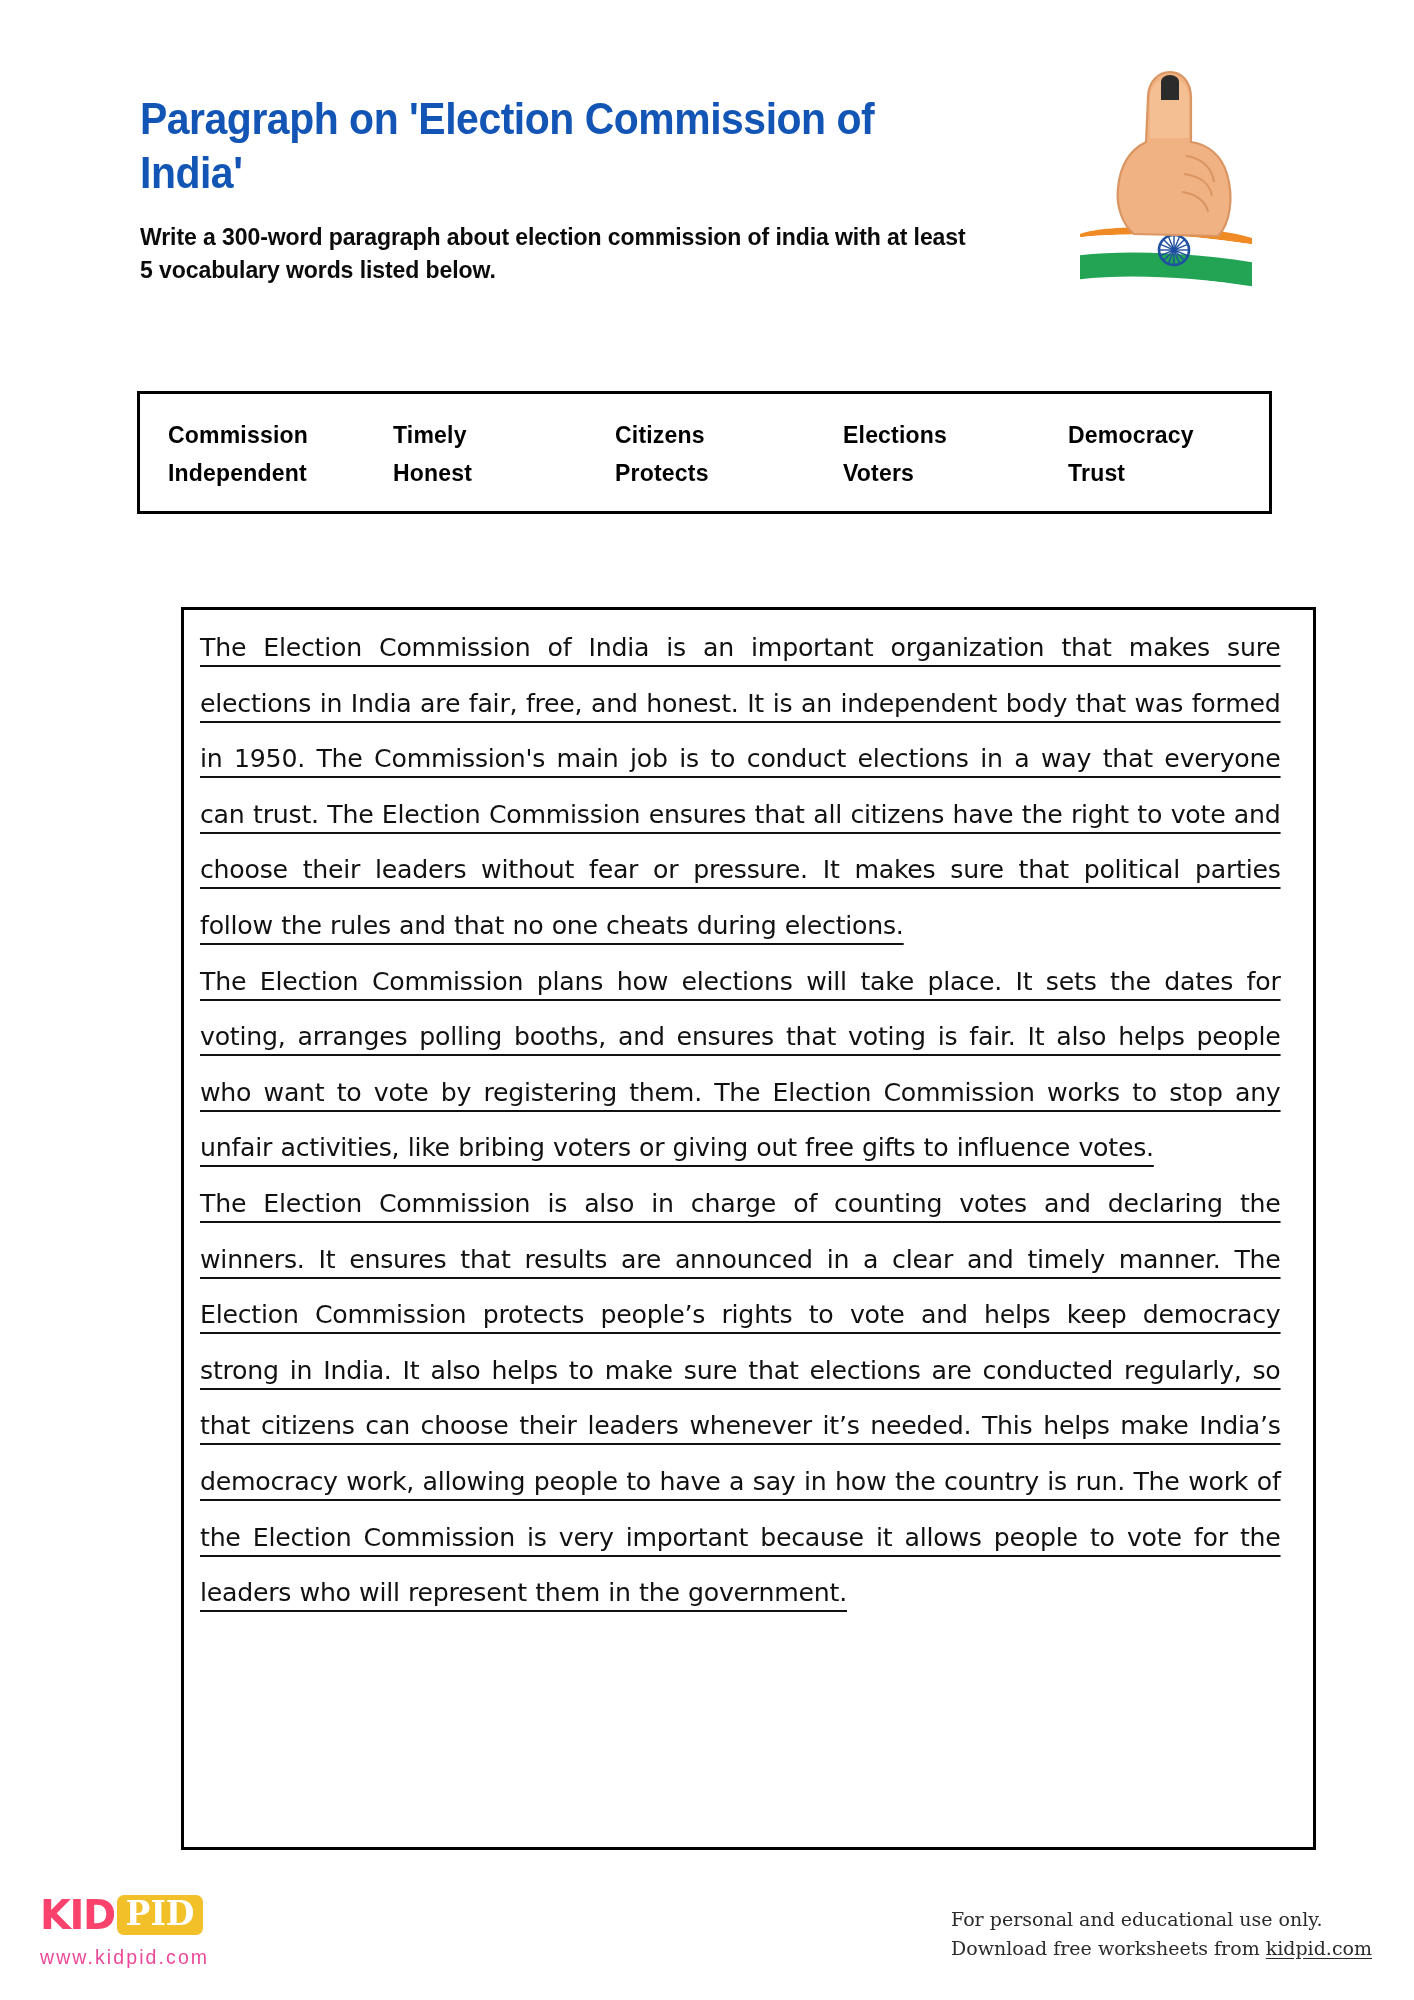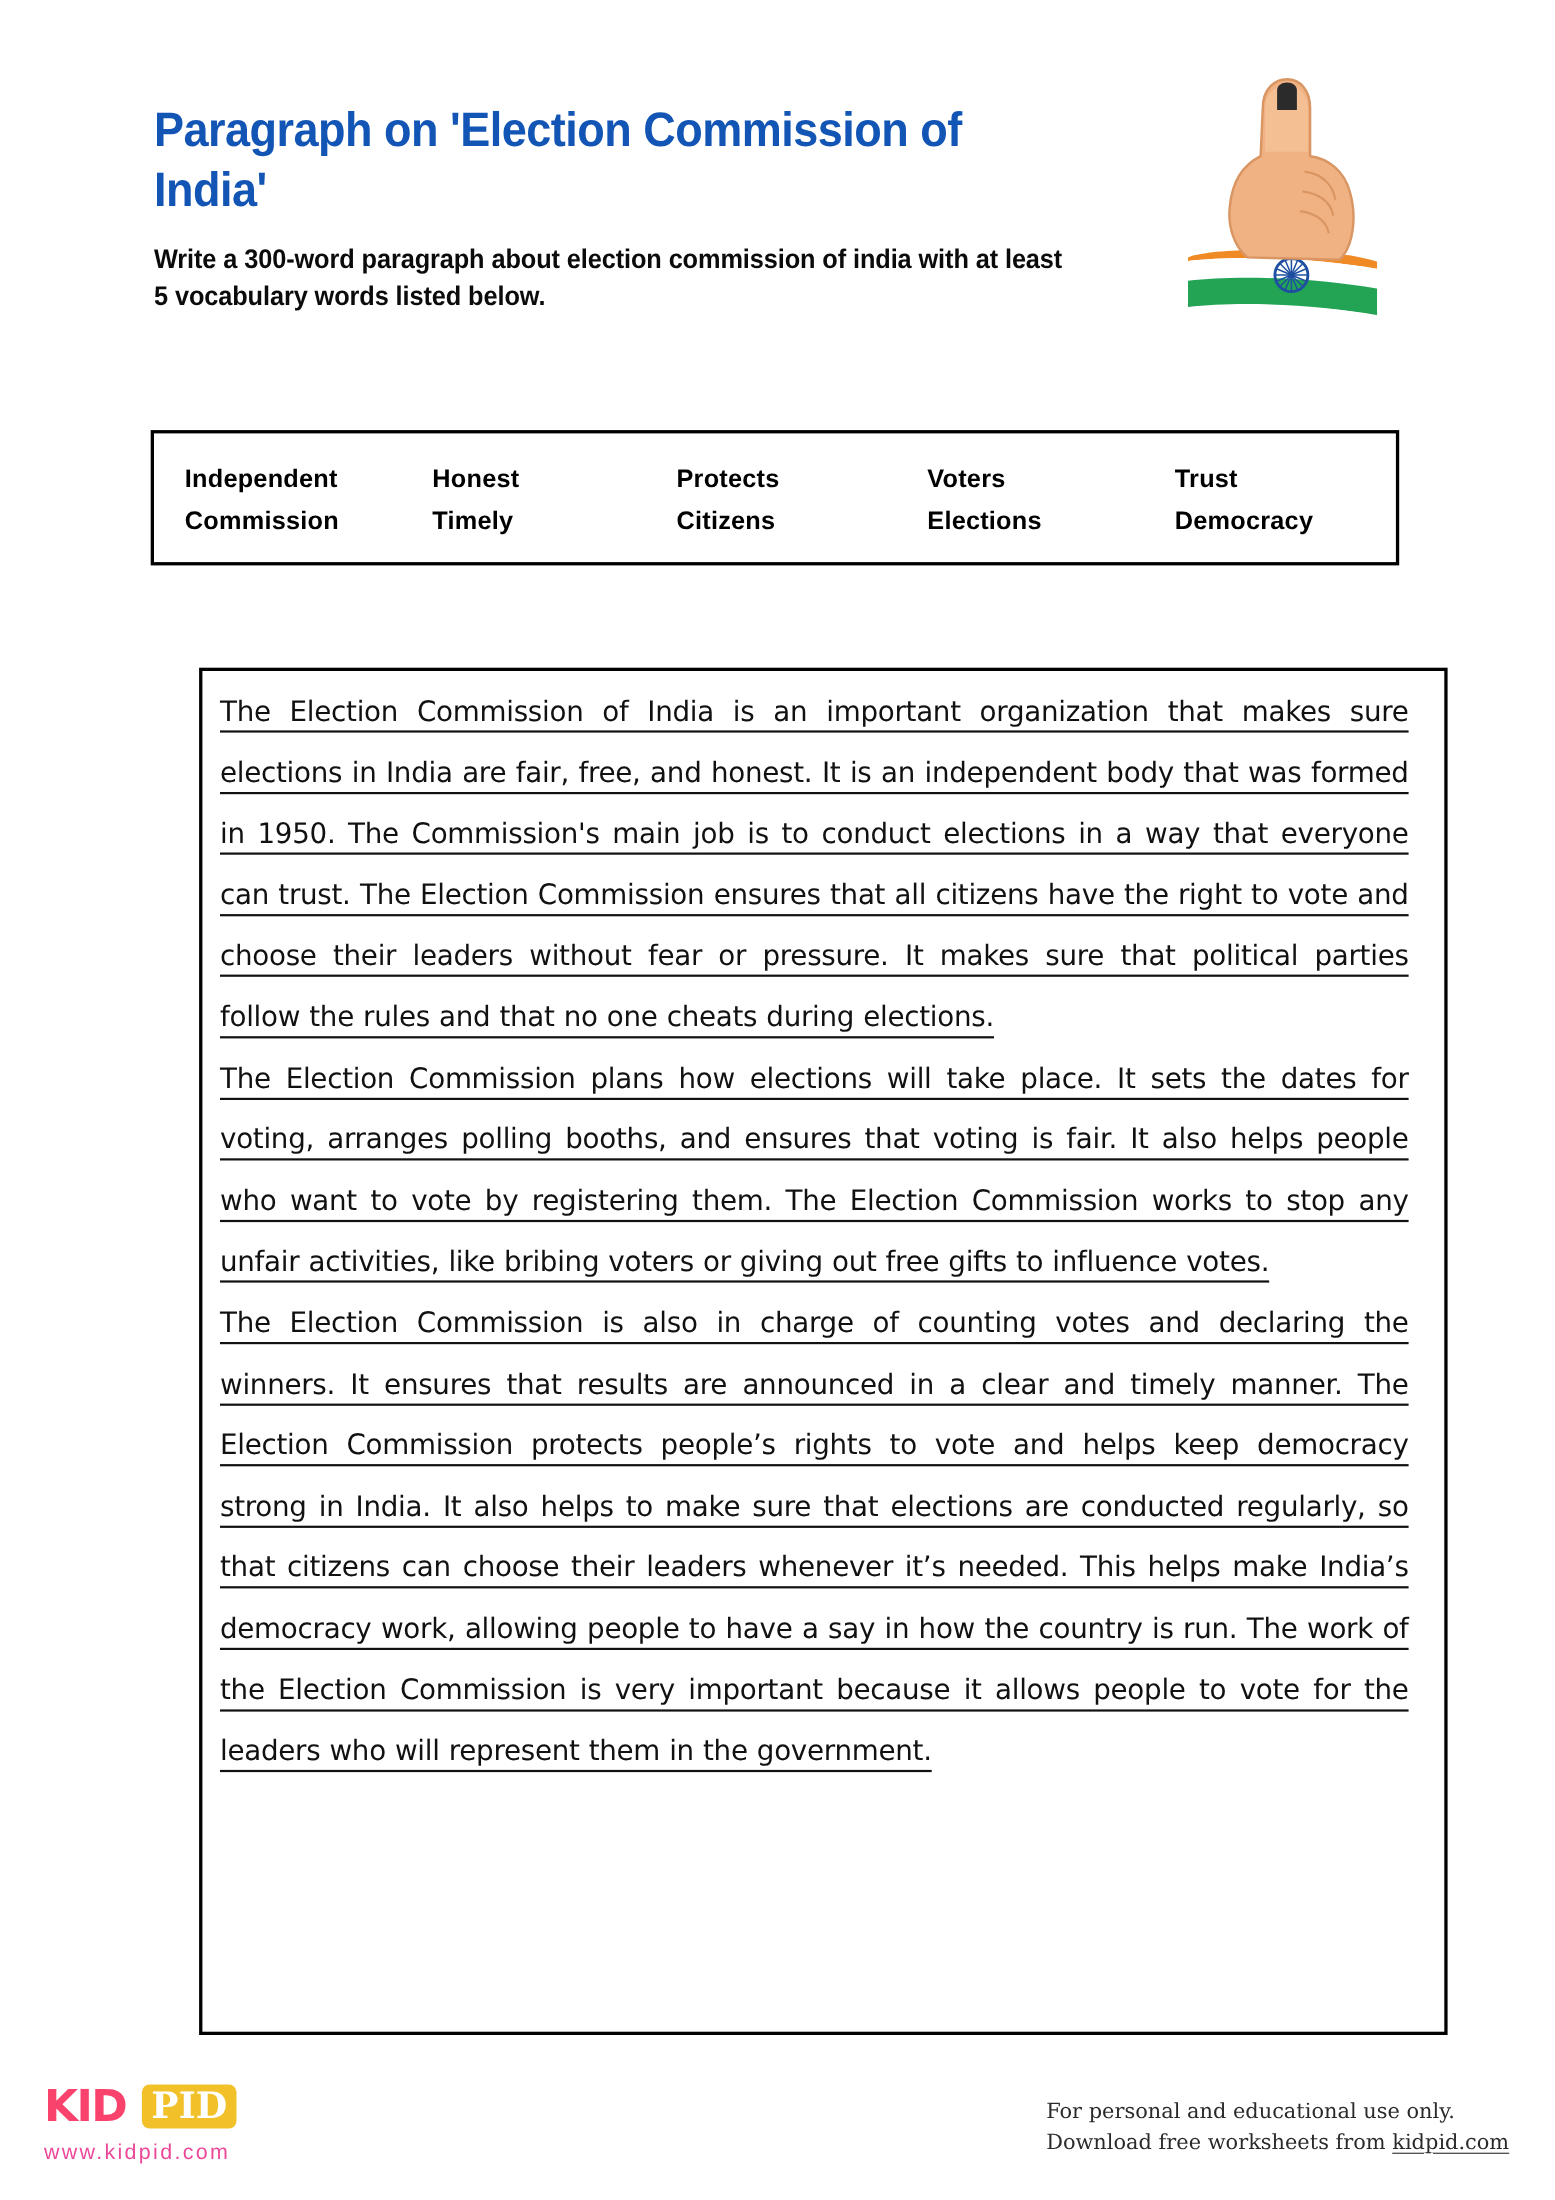--- a/index.html
+++ b/index.html
@@ -148,21 +148,21 @@
 
   .logo-pid {
     background: #f2c12a;
     color: #ffffff;
     font-size: 33px;
     font-weight: 700;
     font-family: "DejaVu Serif", serif;
     letter-spacing: 0px;
     padding: 2px 9px 4px 9px;
     border-radius: 7px;
-    margin-left: 14px;
+    margin-left: 2px;
     line-height: 1.05;
   }
 
   .logo-url {
     margin-top: 9px;
     font-size: 19.5px;
     color: #ec4899;
     letter-spacing: 2.1px;
     font-family: "Liberation Sans", sans-serif;
   }
@@ -236,33 +236,33 @@
     <path d="M120 154 C 134 156, 144 163, 146 174" fill="none" stroke="#d99663" stroke-width="2"></path>
 
     <path d="M88 60 C 88 48, 96 40, 108 40 C 119 40, 127 48, 127 60 L 127 100 L 88 100 Z" fill="#f5bf94"></path>
 
     <path d="M99 44 C 99 40, 103 37, 108 37 C 113 37, 117 40, 117 44 L 117 62 L 99 62 Z" fill="#2b2b2b"></path>
   </svg>
 </div>
 
 <div class="vocab-box">
   <div class="vocab-row">
+    <div class="vocab-cell c0">Commission</div>
+    <div class="vocab-cell c1">Timely</div>
+    <div class="vocab-cell c2">Citizens</div>
+    <div class="vocab-cell c3">Elections</div>
+    <div class="vocab-cell c4">Democracy</div>
+  </div>
+  <div class="vocab-row">
     <div class="vocab-cell c0">Independent</div>
     <div class="vocab-cell c1">Honest</div>
     <div class="vocab-cell c2">Protects</div>
     <div class="vocab-cell c3">Voters</div>
     <div class="vocab-cell c4">Trust</div>
   </div>
-  <div class="vocab-row">
-    <div class="vocab-cell c0">Commission</div>
-    <div class="vocab-cell c1">Timely</div>
-    <div class="vocab-cell c2">Citizens</div>
-    <div class="vocab-cell c3">Elections</div>
-    <div class="vocab-cell c4">Democracy</div>
-  </div>
 </div>
 
 <div class="paragraph-box">
   <div class="para">The Election Commission of India is an important organization that makes sure elections in India are fair, free, and honest. It is an independent body that was formed in 1950. The Commission's main job is to conduct elections in a way that everyone can trust. The Election Commission ensures that all citizens have the right to vote and choose their leaders without fear or pressure. It makes sure that political parties follow the rules and that no one cheats during elections.</div>
   <div class="para">The Election Commission plans how elections will take place. It sets the dates for voting, arranges polling booths, and ensures that voting is fair. It also helps people who want to vote by registering them. The Election Commission works to stop any unfair activities, like bribing voters or giving out free gifts to influence votes.</div>
   <div class="para last">The Election Commission is also in charge of counting votes and declaring the winners. It ensures that results are announced in a clear and timely manner. The Election Commission protects people’s rights to vote and helps keep democracy strong in India. It also helps to make sure that elections are conducted regularly, so that citizens can choose their leaders whenever it’s needed. This helps make India’s democracy work, allowing people to have a say in how the country is run. The work of the Election Commission is very important because it allows people to vote for the leaders who will represent them in the government.</div>
 </div>
 
 <div class="footer-logo">
   <div class="logo-mark">

